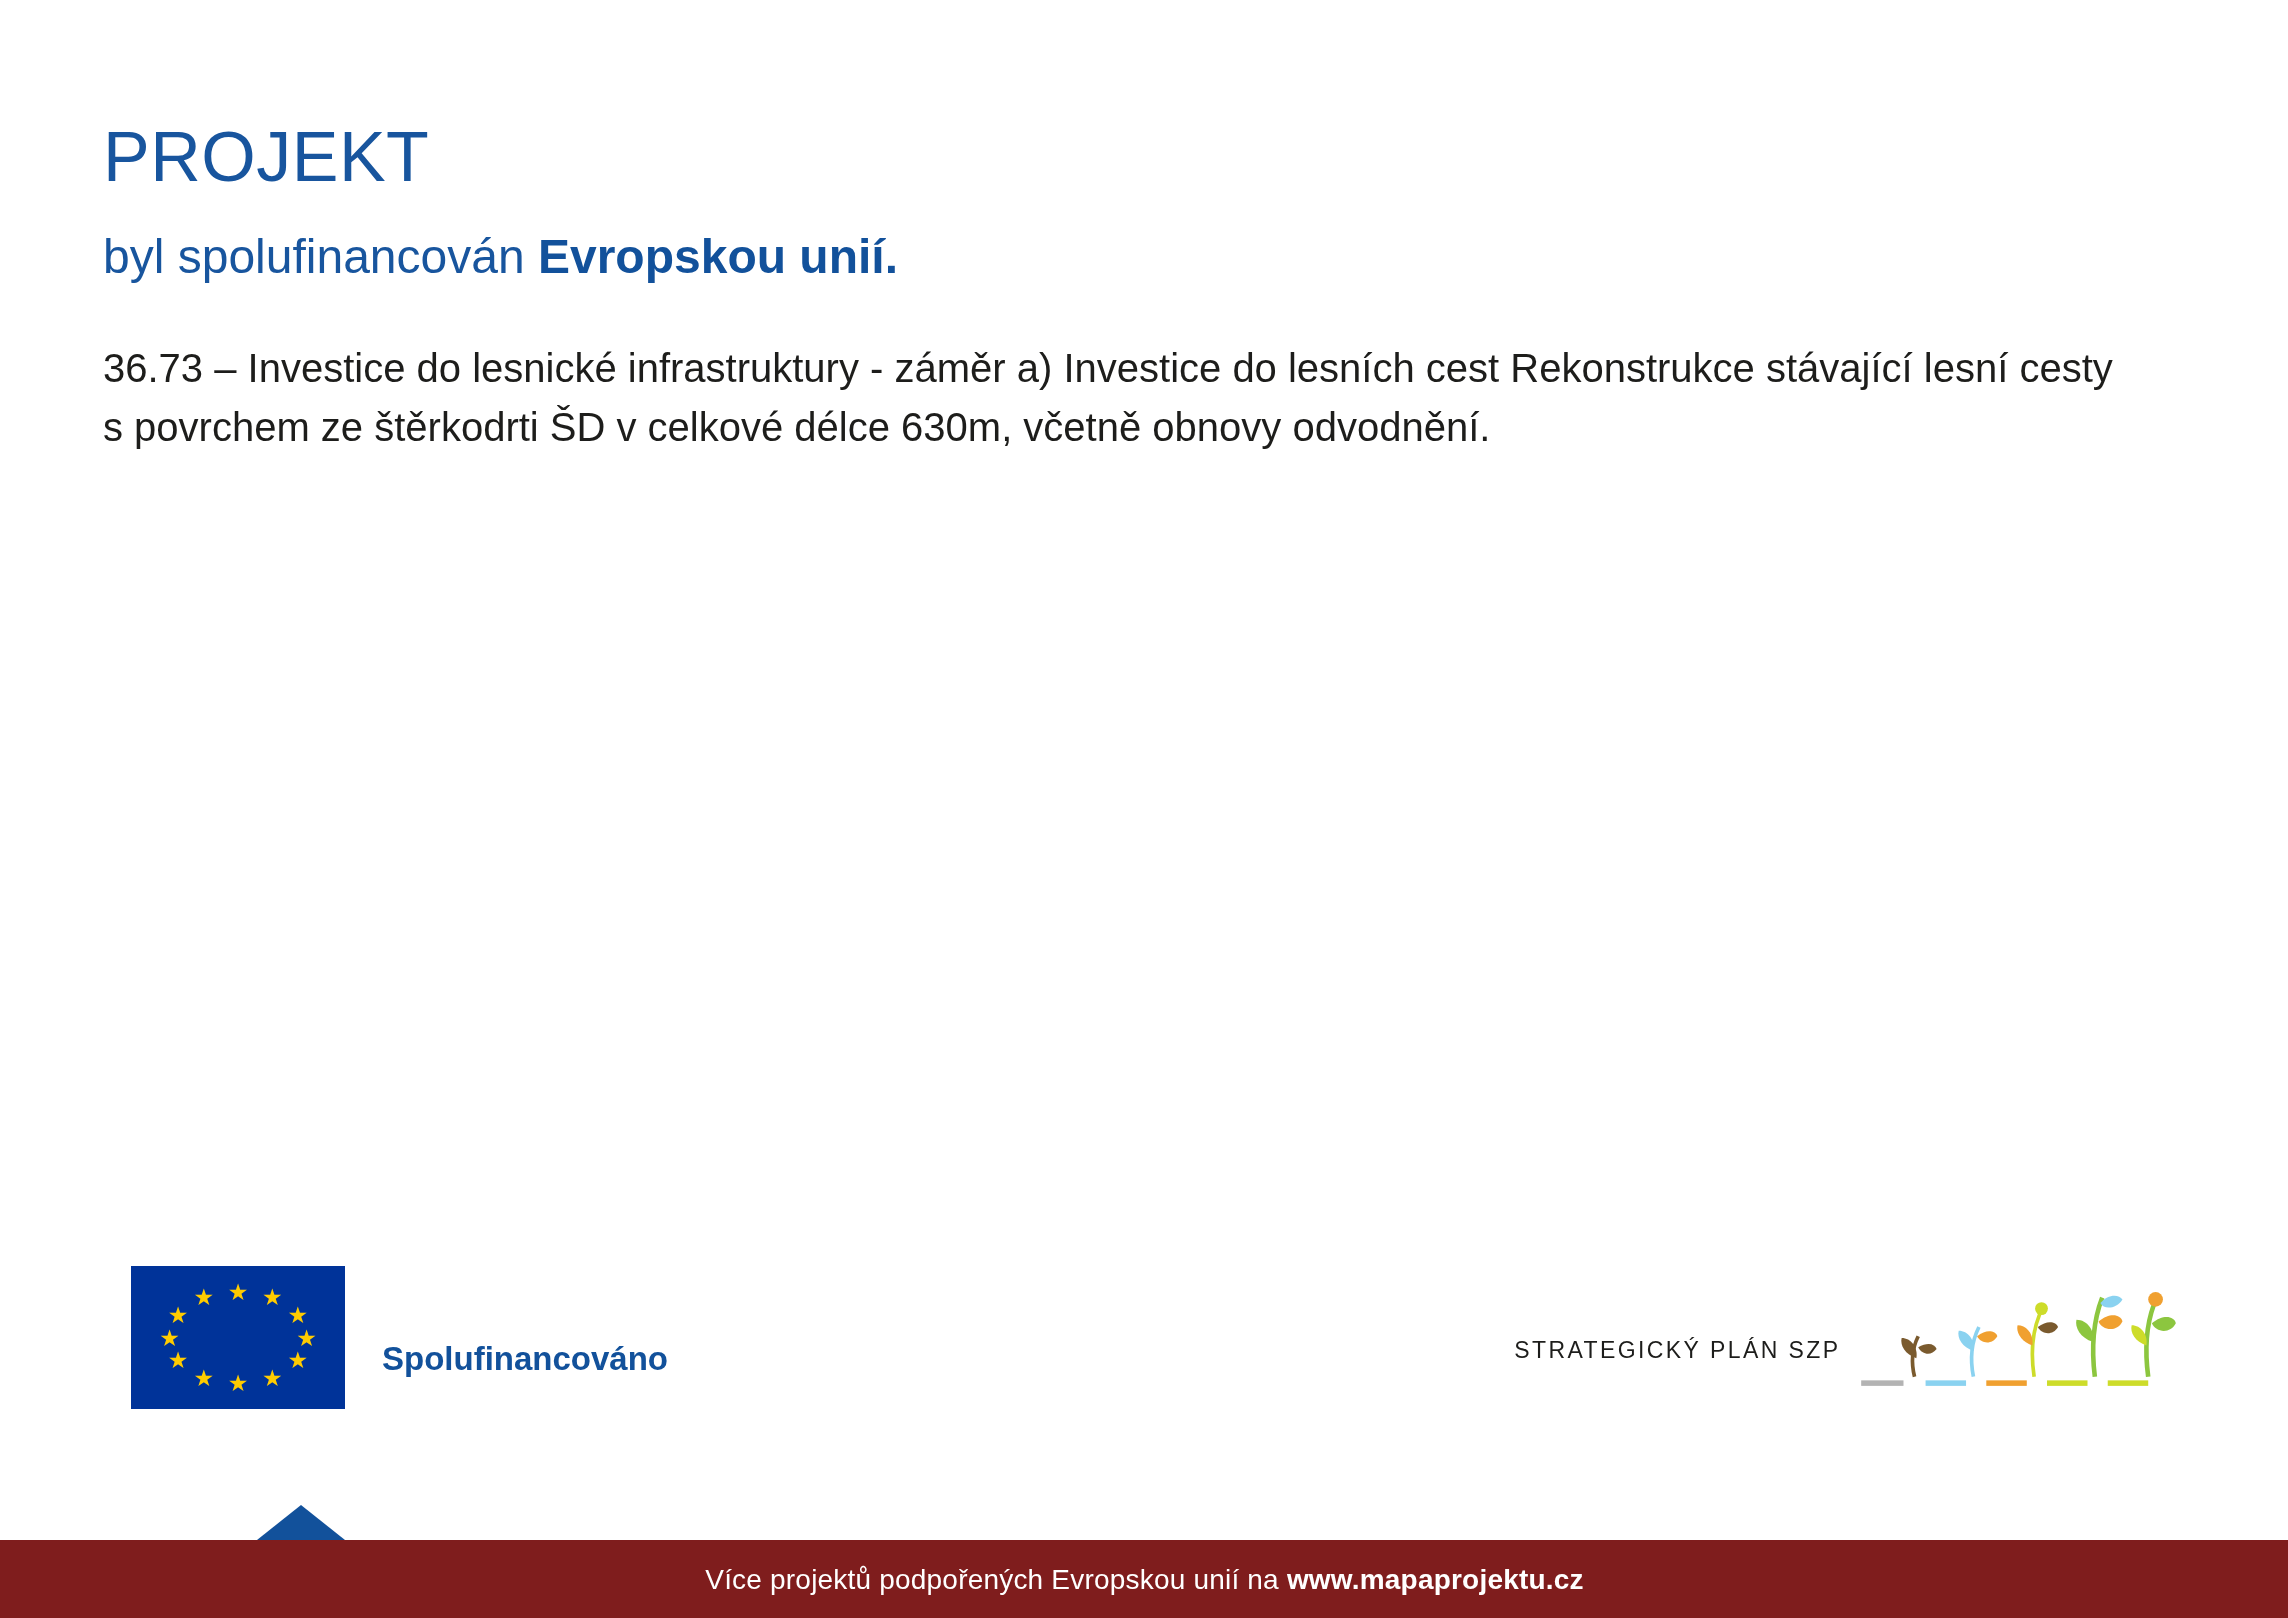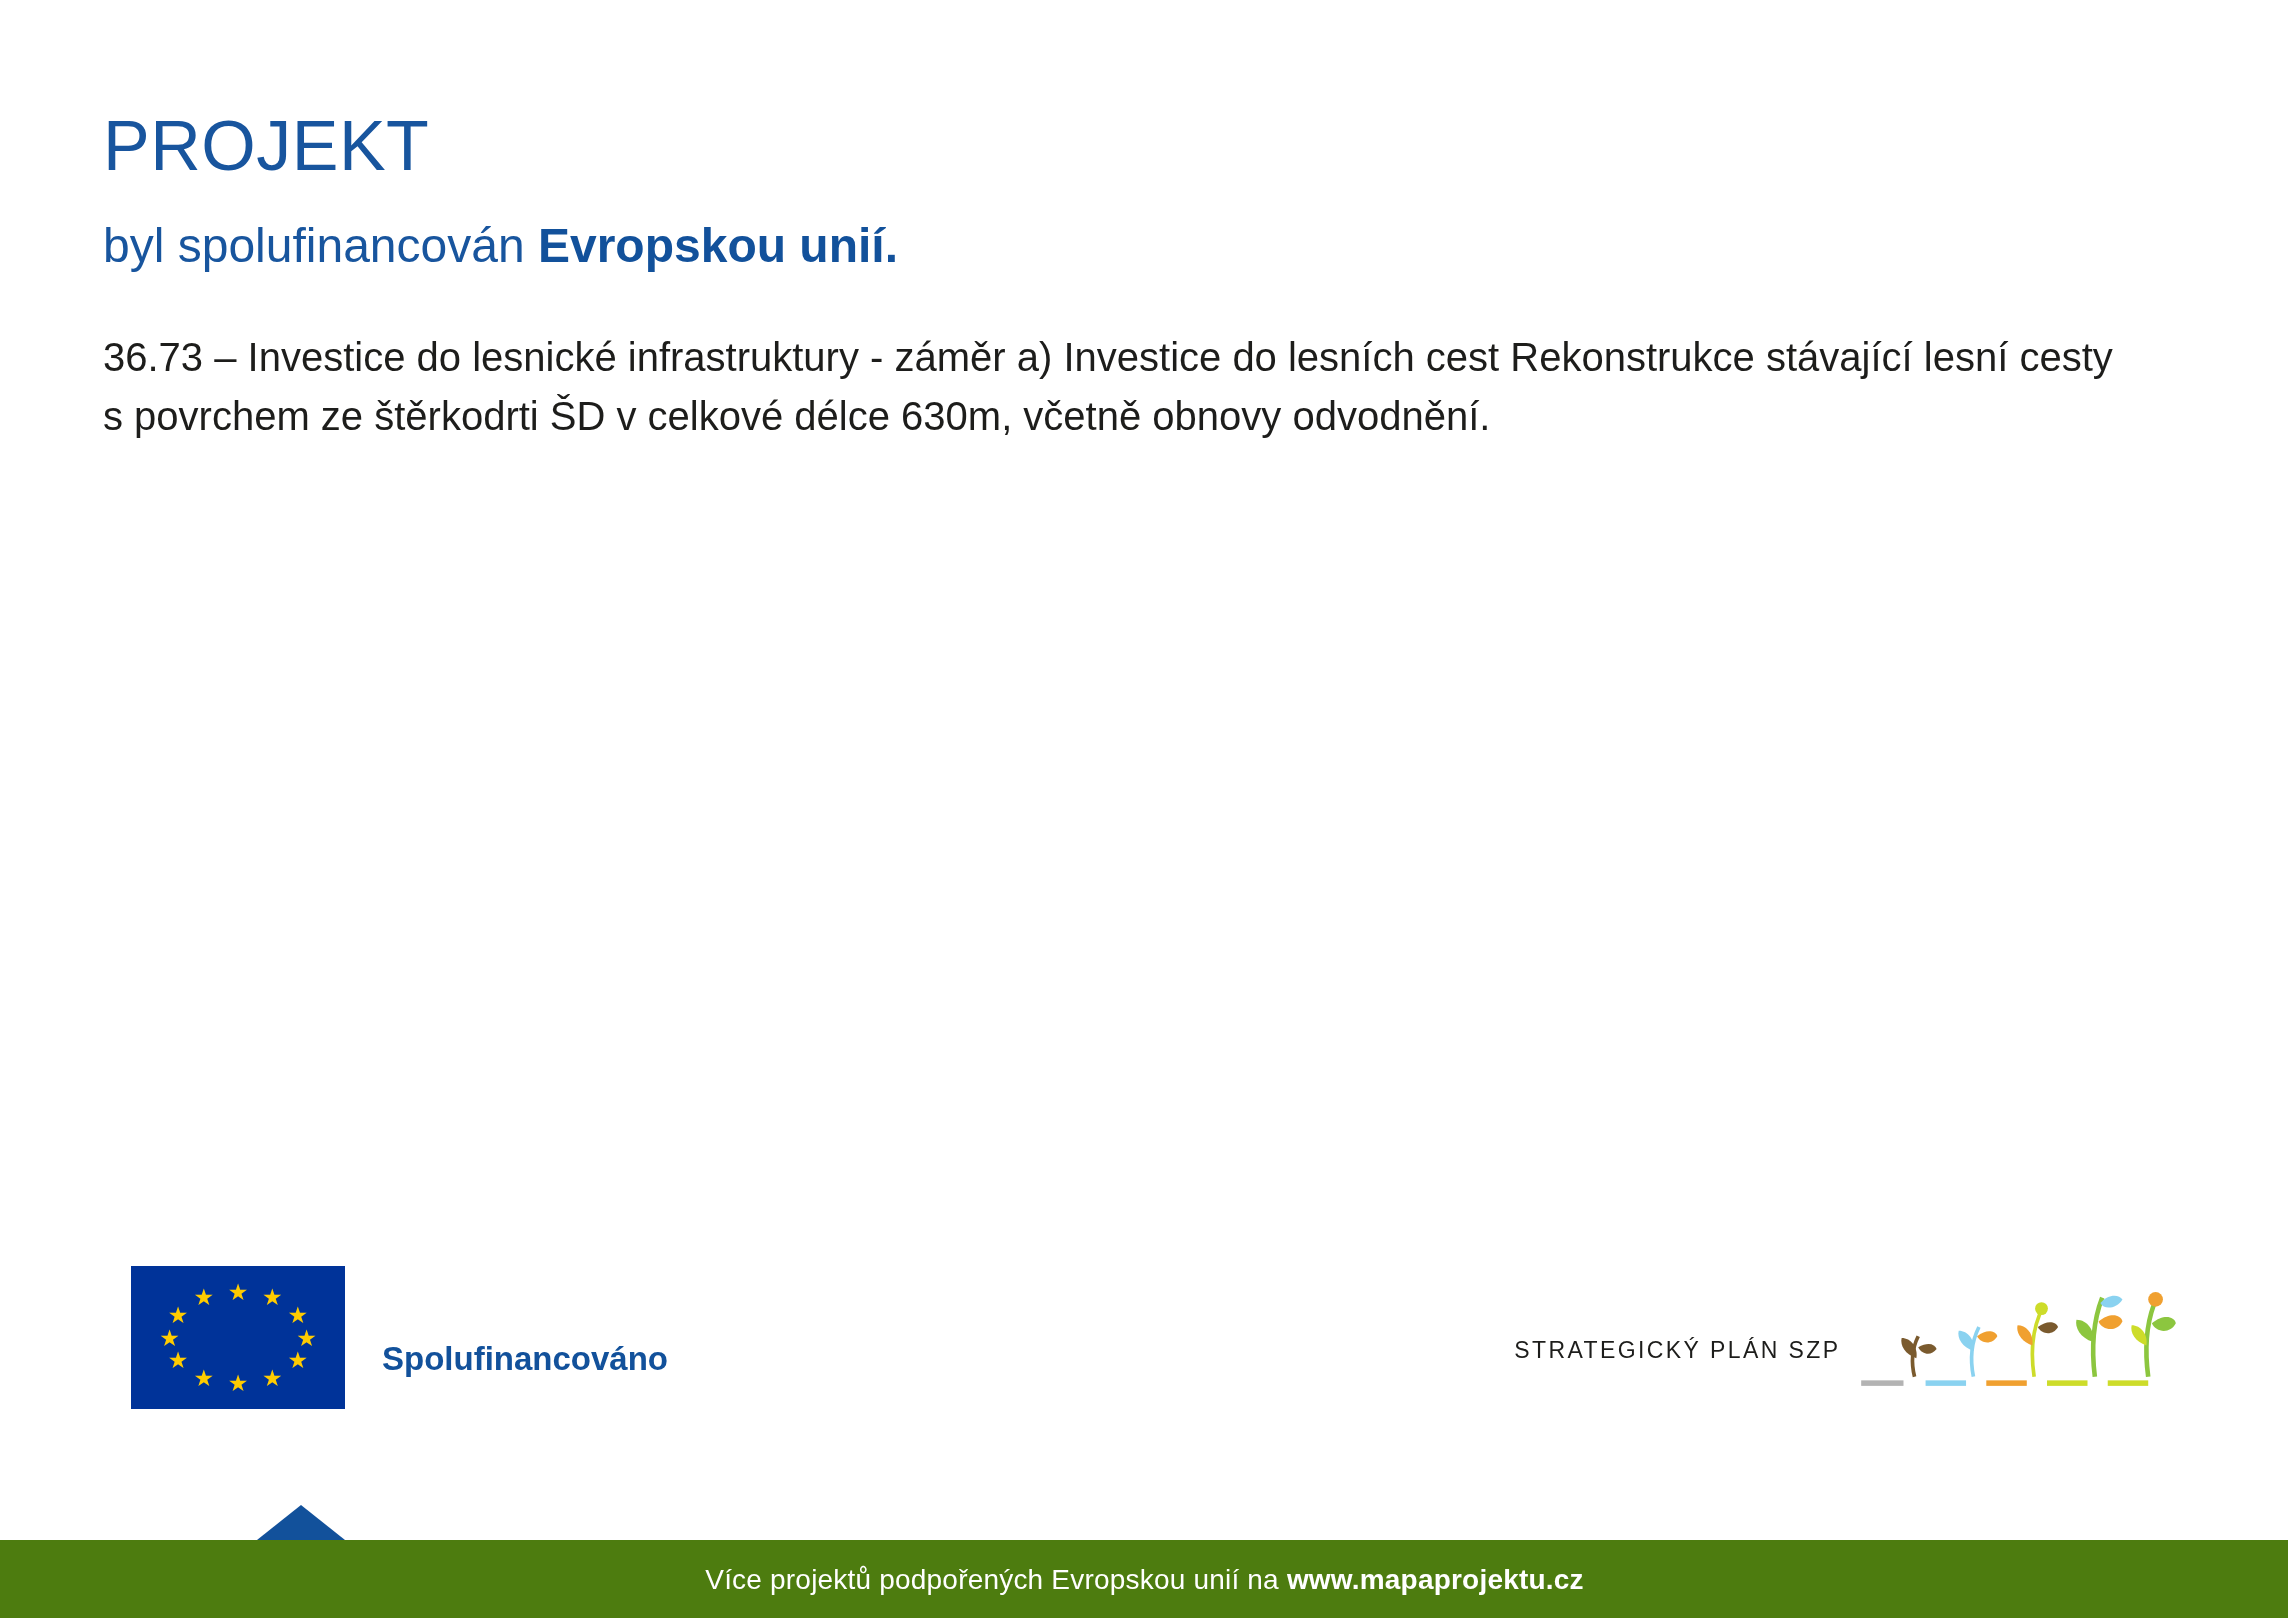--- a/index.html
+++ b/index.html
@@ -18,21 +18,21 @@
   .page {
     position: absolute;
     inset: 0;
     background: #ffffff;
   }
 
   
   .content {
     position: absolute;
     left: 103px;
-    top: 110px;
+    top: 121px;
     width: 2086px;
   }
 
   .kicker {
     font-size: 70px;
     line-height: 1.05;
     color: #18559e;
     font-weight: 400;
     letter-spacing: 0.5px;
     margin: 0 0 33px 0;
@@ -122,21 +122,21 @@
     display: block;
   }
 
   
   .bottom-bar {
     position: absolute;
     left: 0;
     right: 0;
     bottom: 0;
     height: 79px;
-    background: #4d7c0f;
+    background: #7f1d1d;
     display: flex;
     align-items: center;
     justify-content: center;
   }
   .bottom-text {
     color: #ffffff;
     font-size: 28px;
     letter-spacing: 0.2px;
   }
   .bottom-text b { font-weight: 700; }

